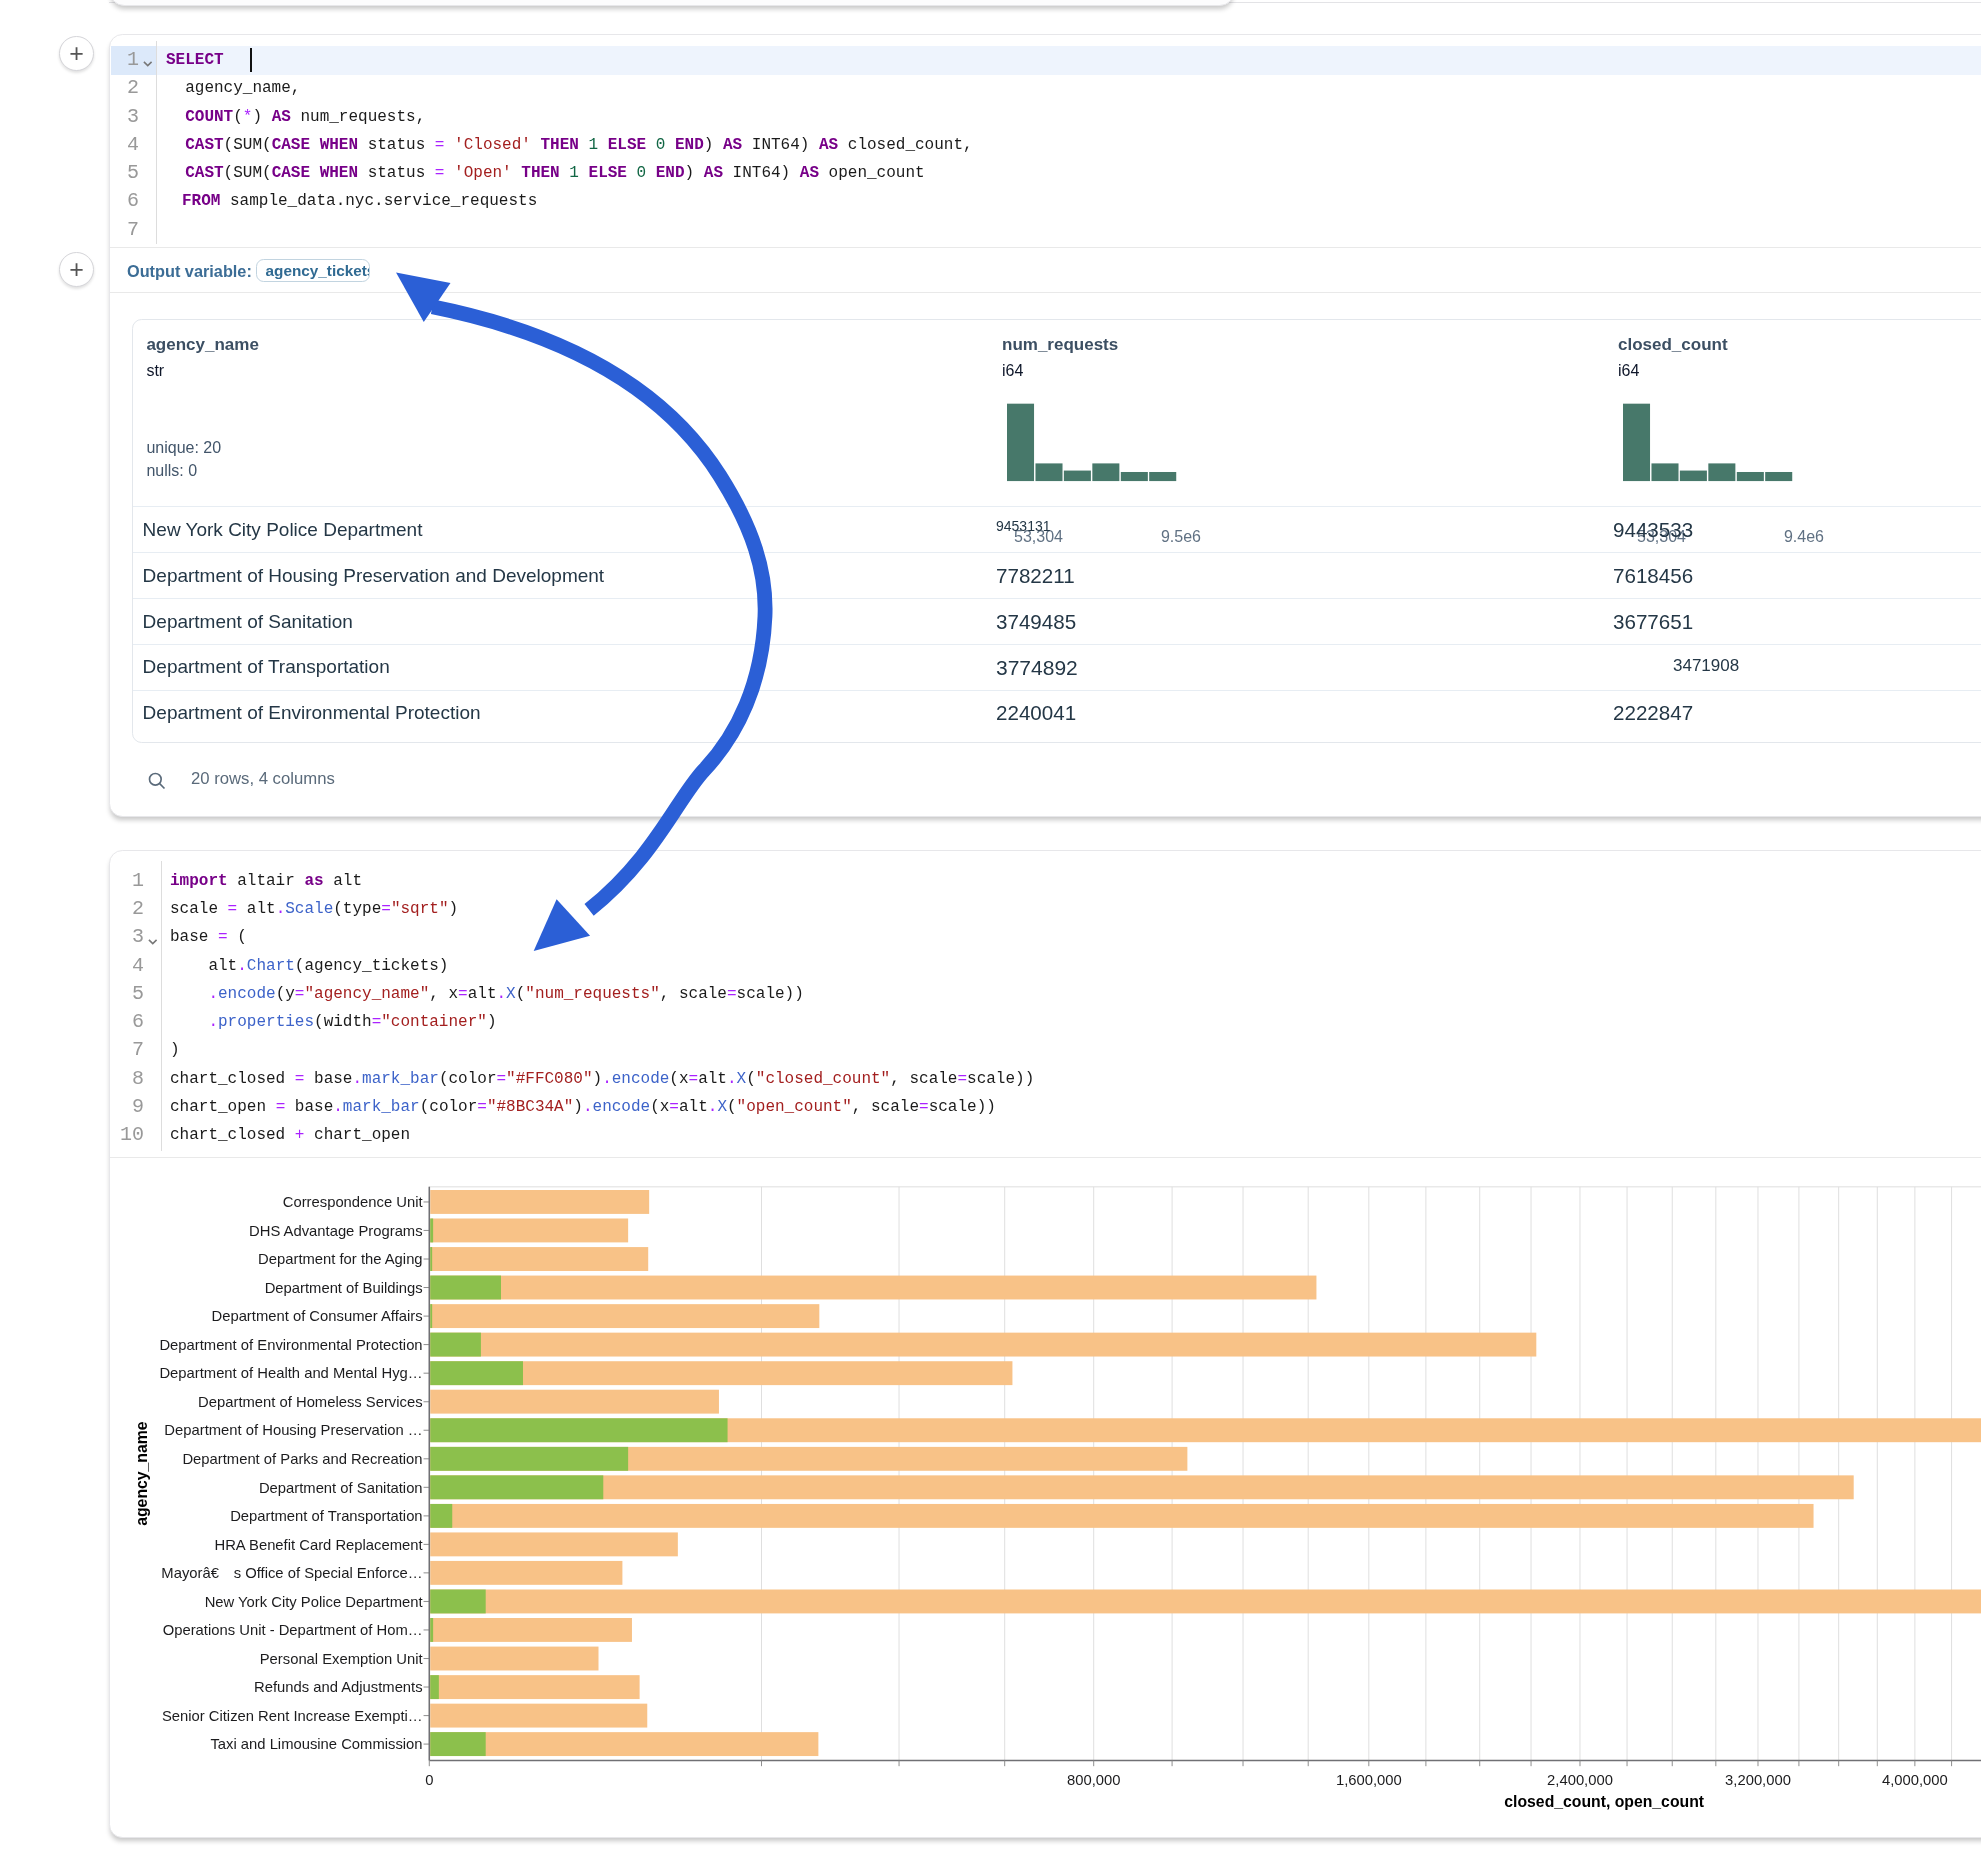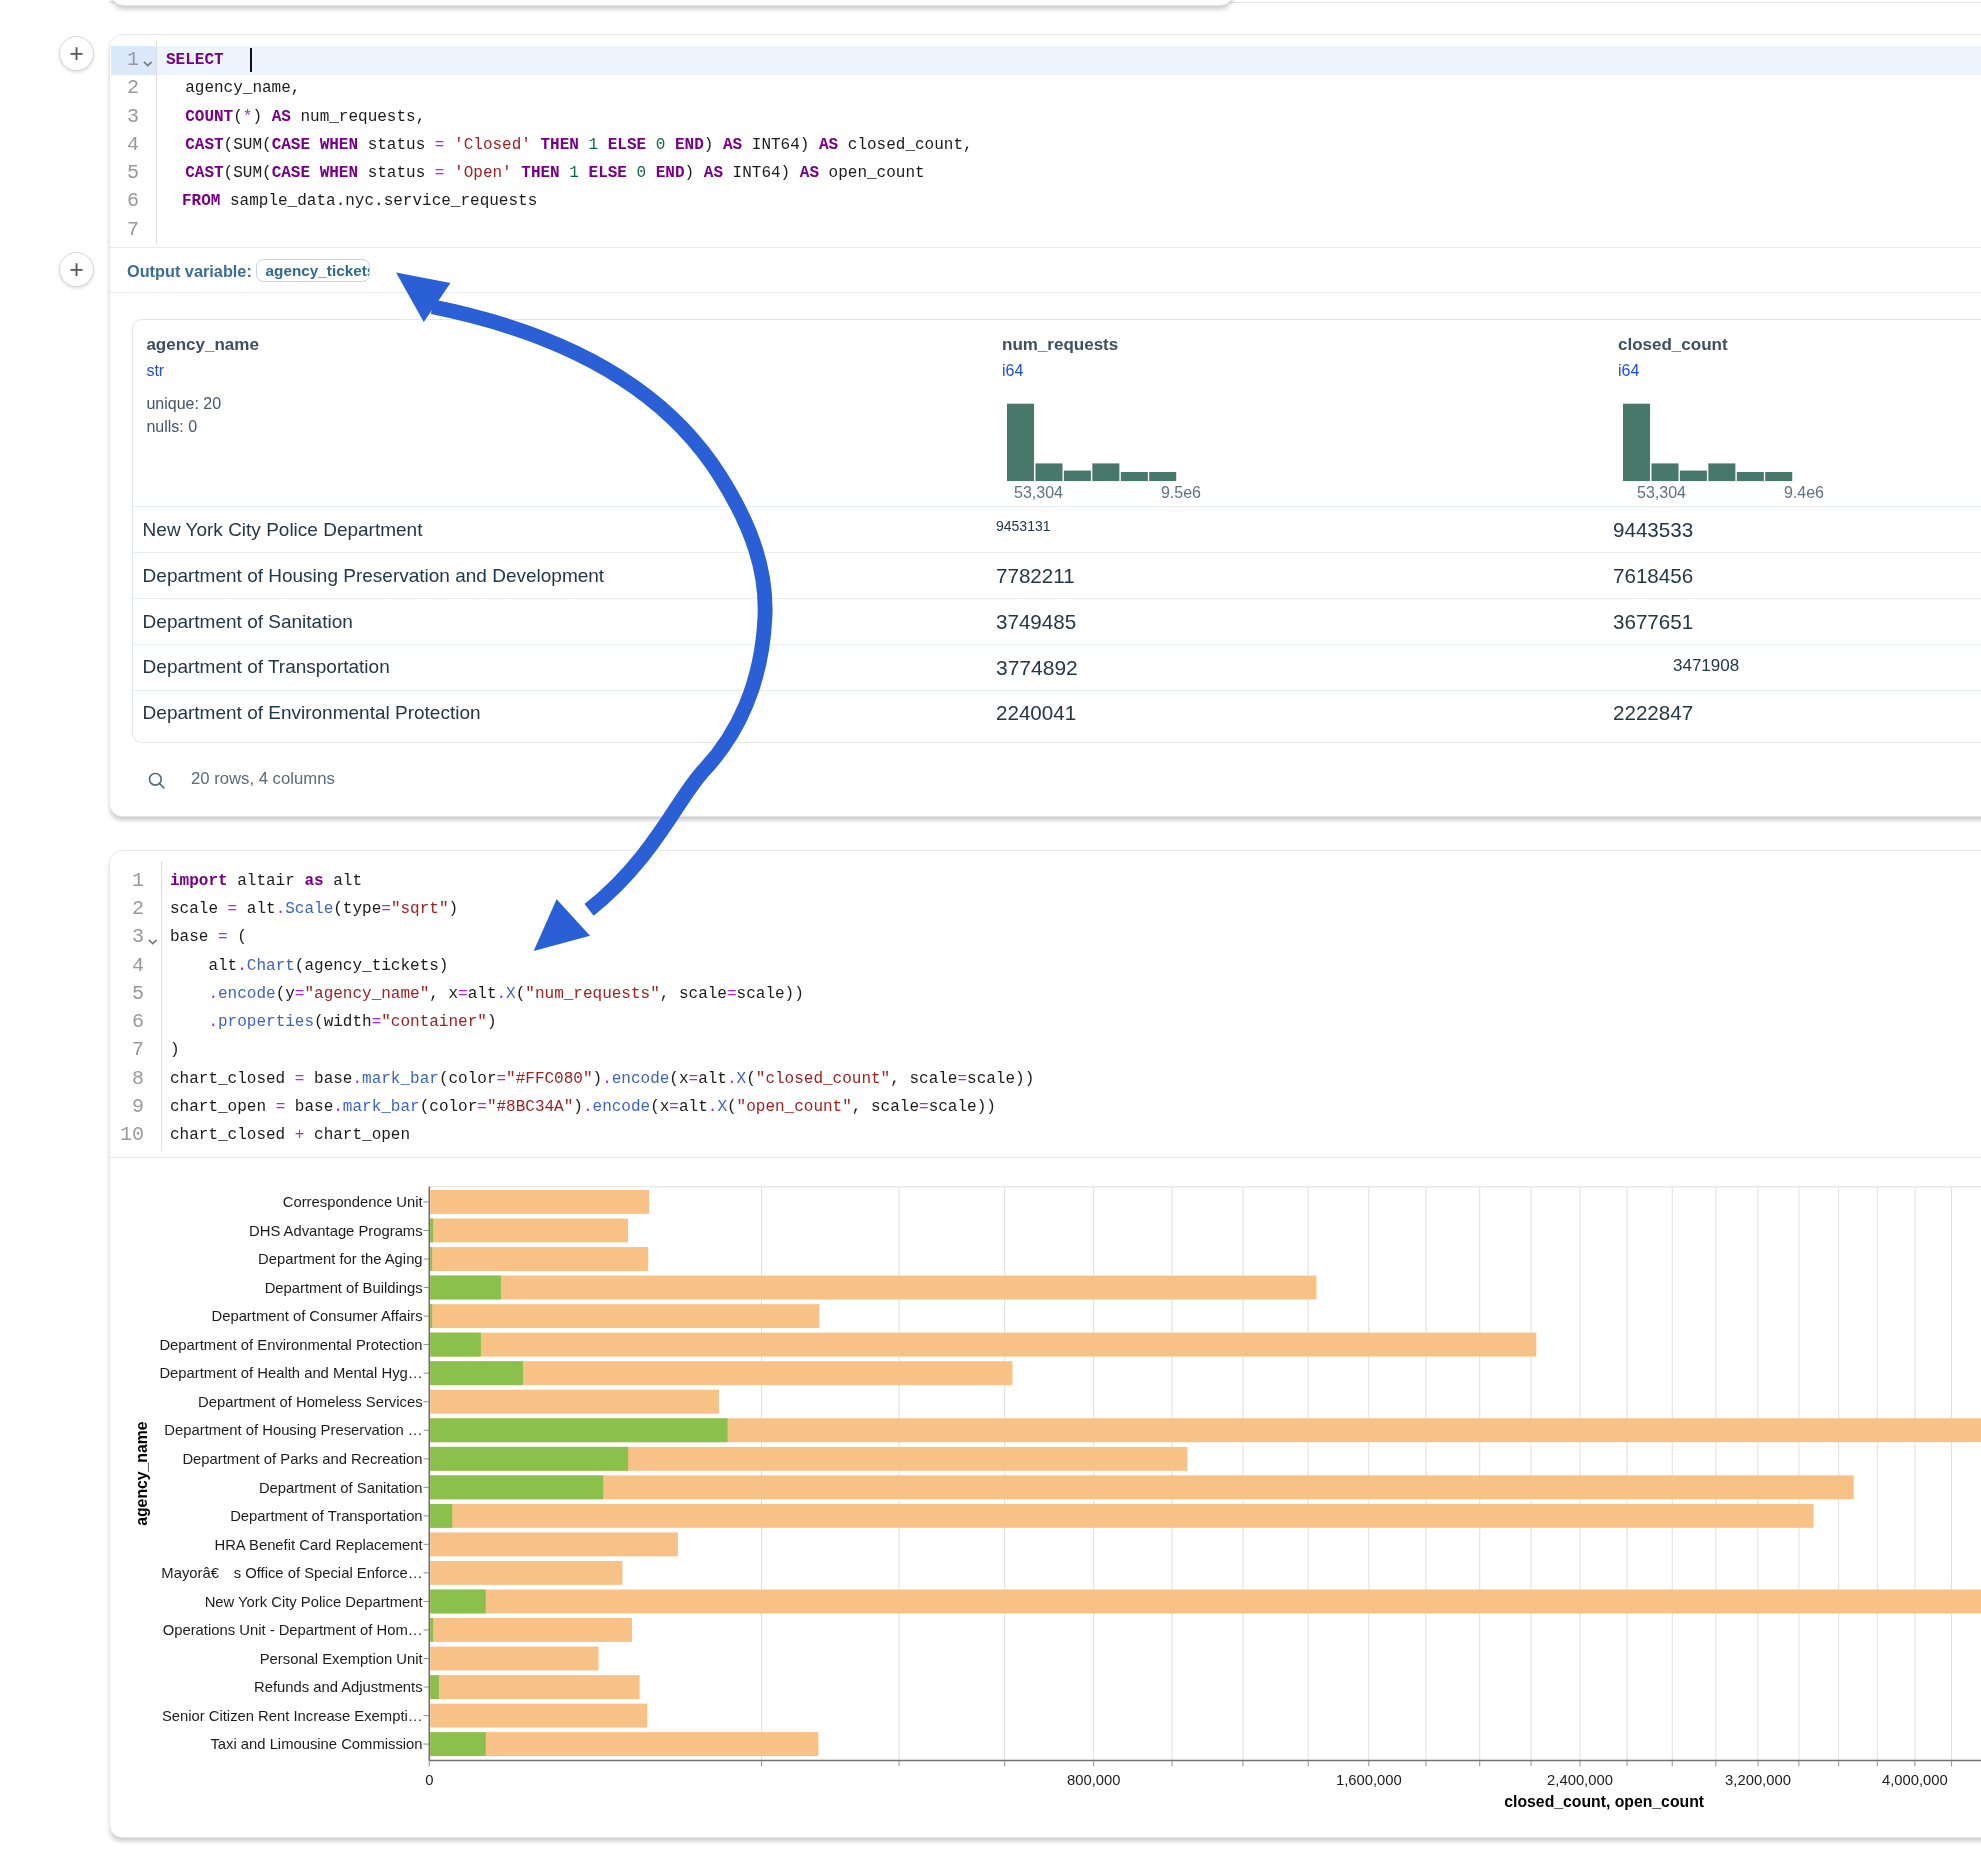--- a/index.html
+++ b/index.html
@@ -17,22 +17,22 @@
 .fn { color:#3d63c9; }
 .str { color:#a31f1f; }
 .num { color:#116644; }
 .gutsep { position:absolute; width:1px; background:#dddddd; }
 .hsep { position:absolute; left:0; width:100%; height:1px; background:#e9e9e9; }
 .chev { position:absolute; width:11.5px; height:11.5px; }
 .outvar { position:absolute; left:17px; top:227px; font-size:16.3px; font-weight:bold; color:#3c6d96; }
 .badge { position:absolute; left:129px; top:-2.9px; width:114px; height:23px; border:1px solid #c2d4e0; border-radius:7.6px; overflow:hidden; padding:1.9px 0 0 8.6px; font-size:15.3px; font-weight:bold; color:#306a92; white-space:nowrap; }
 .tablebox { position:absolute; left:22px; top:284px; width:1972px; height:424px; border:1px solid #e3e7ec; border-radius:9.6px; overflow:hidden; background:#fff; }
 .th { position:absolute; font-size:17px; font-weight:bold; color:#3c4f63; }
-.tsub { position:absolute; font-size:16px; color:#1d4ed8; }
-.tmeta { position:absolute; font-size:16px; color:#42556a; }
+.tsub { position:absolute; font-size:16px; color:#0f172a; }
+.tmeta { position:absolute; font-size:16px; color:#42556a;margin-top:44px; }
 .trow { position:absolute; font-size:19px; color:#243746; }
 .rowsep { position:absolute; left:0; width:100%; height:1px; background:#e7edf3; }
 .footer { position:absolute; left:81px; top:734px; font-size:16.7px; color:#5a6a7a; }
 </style>
 </head>
 <body>
 <div id="page">
   <div style="position:absolute;left:109px;top:0;width:2103px;height:2.9px;background:#fff;border-bottom:1px solid #e3e3e6;"></div>
   <div class="cell cell1"></div>
   <div class="plusbtn" style="left:59px;top:36px;">+</div>

